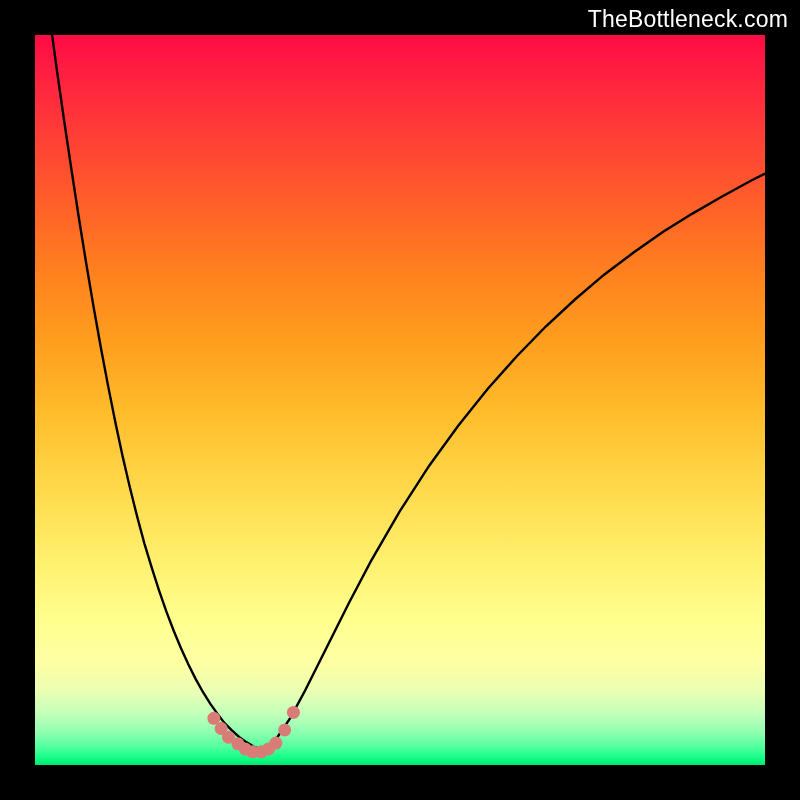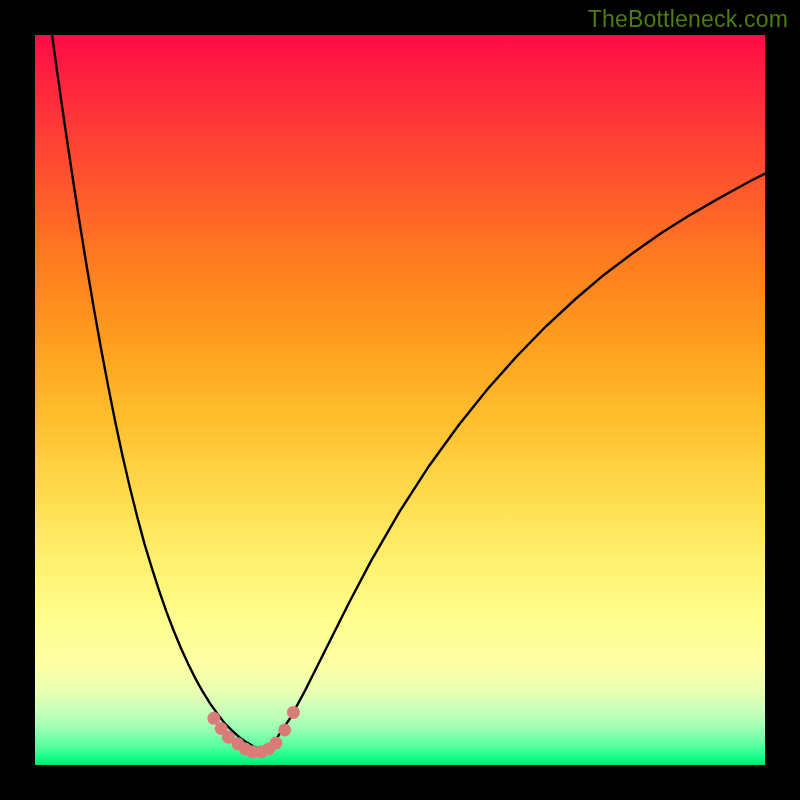--- a/index.html
+++ b/index.html
@@ -50,21 +50,21 @@
     position: absolute;
     left: 0;
     top: 0;
     width: 730px;
     height: 730px;
   }
   .watermark {
     position: absolute;
     top: 6px;
     right: 12px;
-    color: #4d7c0f;
+    color: #ffffff;
     font-size: 23px;
     letter-spacing: 0.2px;
     font-weight: 400;
     user-select: none;
   }
 </style>
 </head>
 <body>
 
 <div class="frame">

